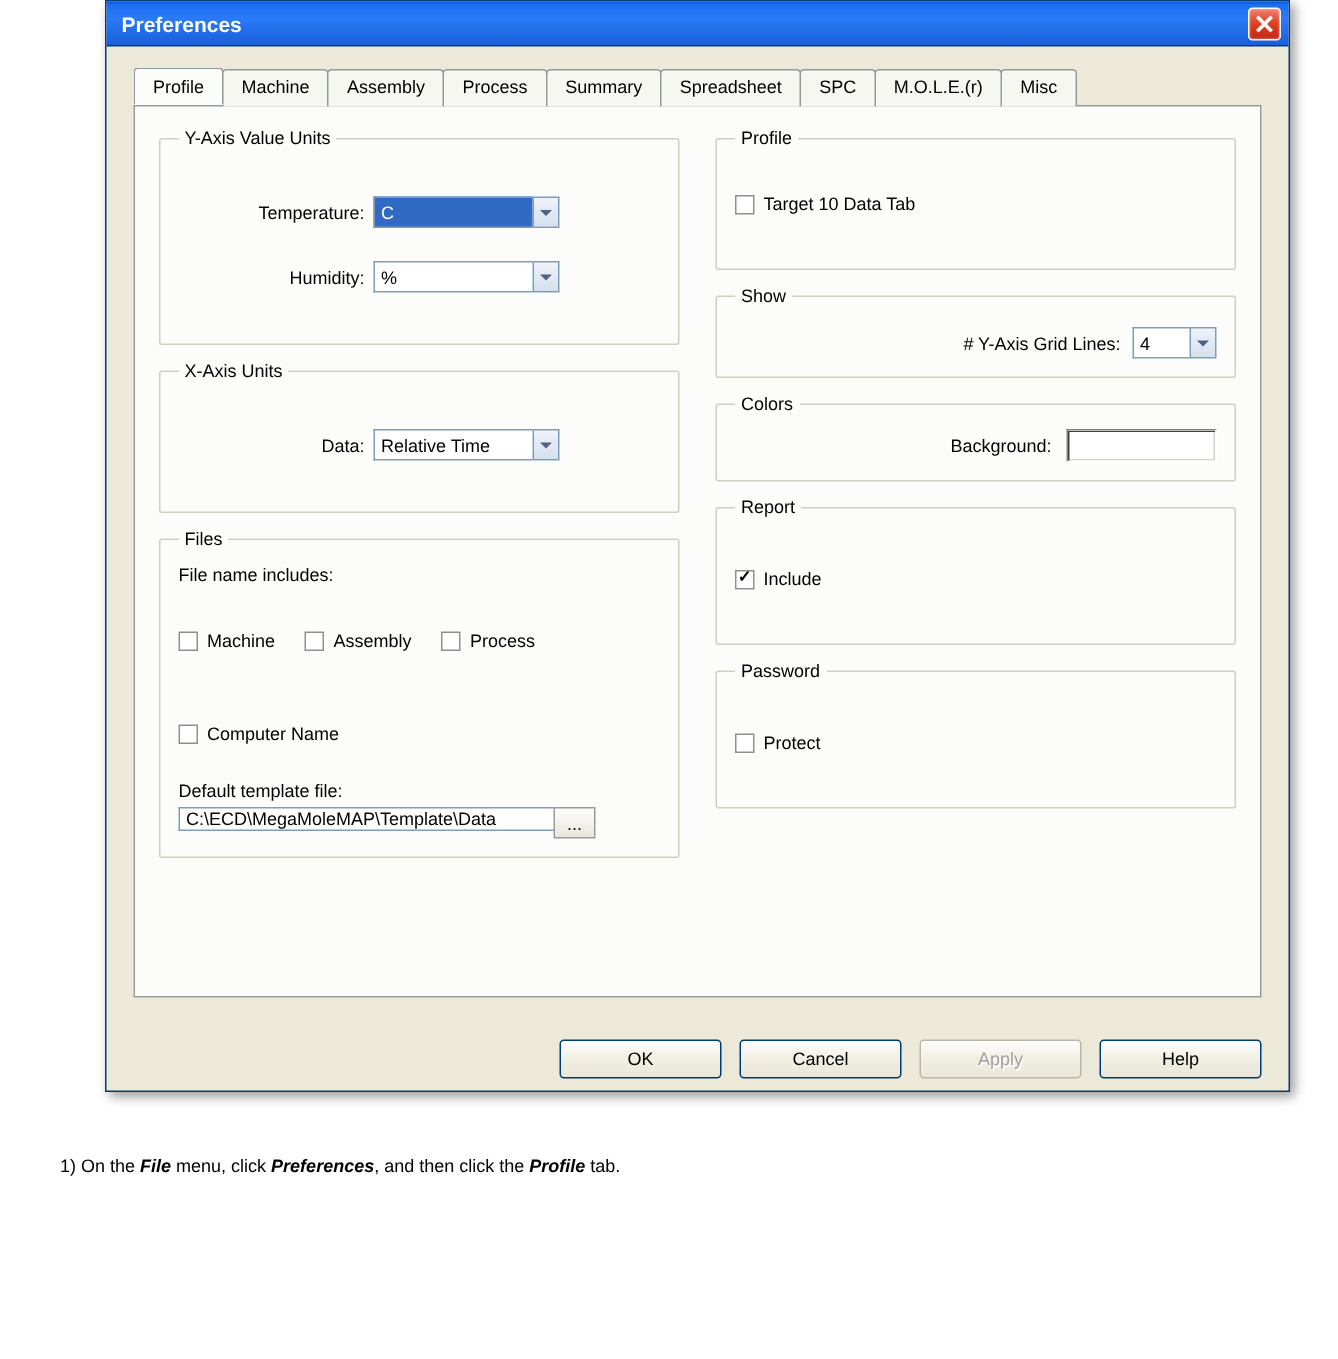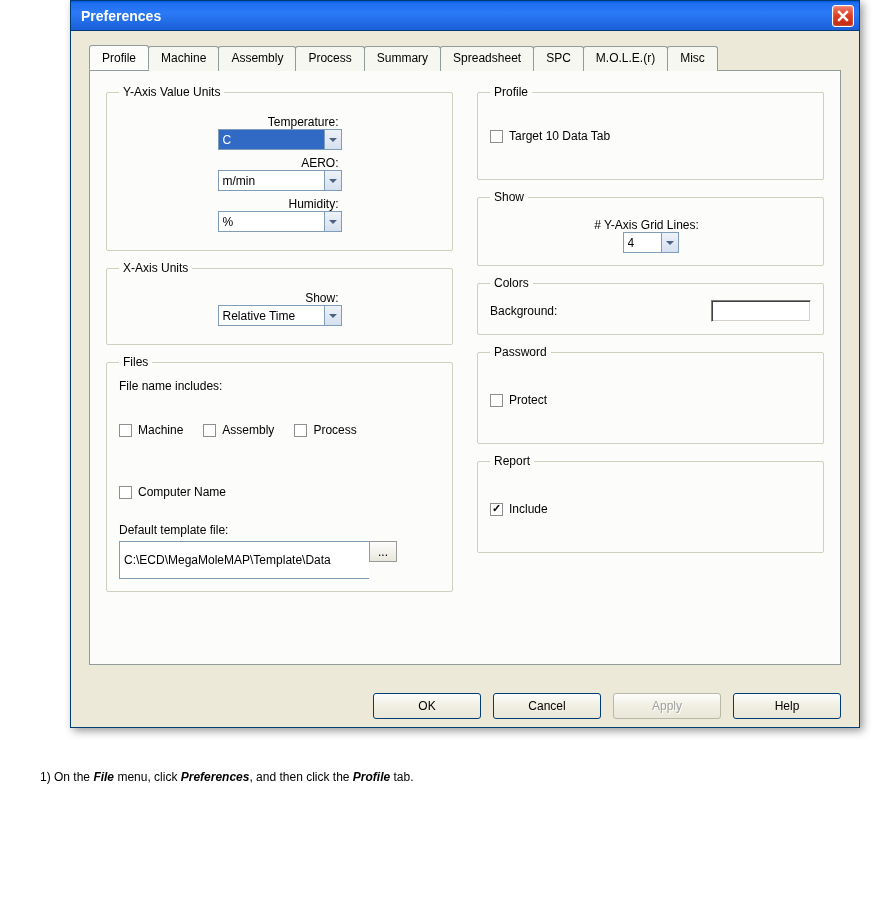--- a/index.html
+++ b/index.html
@@ -13,39 +13,39 @@
 .close-btn svg { width: 12px; height: 12px; }
 .content-area { padding: 14px 18px 18px 18px; }
 .tabs { display: flex; position: relative; z-index: 2; font-size: 12px; }
 .tab { padding: 4px 12px 4px 12px; border: 1px solid #919b9c; border-bottom: none; background: #f7f7f2; border-top-left-radius: 3px; border-top-right-radius: 3px; margin-right: -1px; cursor: pointer; position: relative; top: 1px;}
 .tab.active { background: #fcfcfa; border-bottom: 1px solid #fcfcfa; top: 0; padding-top: 5px; z-index: 5;}
 .tab-panel { border: 1px solid #919b9c; background: #fcfcfa; padding: 14px 16px 30px 16px; min-height: 595px; position: relative; }
 .two-col { display: flex; gap: 24px; }
 .col { flex: 1; }
 fieldset { border: 1px solid #d0d0bf; border-radius: 2px; margin: 0 0 10px 0; padding: 10px 12px 12px 12px; position: relative; }
 legend { font-size: 12px; padding: 0 4px; color: #000; }
-.row { display: flex; align-items: center; margin: 6px 0; flex-direction: column; }
+.row { display: flex; align-items: center; margin: 22px 0; }
 .lbl { font-size: 12px; text-align: right; width: 130px; padding-right: 6px; }
 .combo { display: flex; align-items: stretch; }
 .combo-input { font-size: 12px; border: 1px solid #7f9db9; border-right: none; padding: 2px 4px; height: 21px; background: #fff; width: 106px; }
 .combo-input.selected { background: #316ac5; color: #fff; }
 .combo-btn { width: 18px; height: 21px; border: 1px solid #7f9db9; background: linear-gradient(to bottom, #eef2f9, #d5e0ef); display: flex; align-items: center; justify-content: center; cursor: pointer; }
 .combo-btn::after { content: ""; border-left: 4px solid transparent; border-right: 4px solid transparent; border-top: 4px solid #4d6185; }
 .combo.narrow .combo-input { width: 38px; }
 .chk-row { display: flex; align-items: center; font-size: 12px; margin: 24px 0; }
 .chk { width: 13px; height: 13px; border: 1px solid #8e8f8f; background: #fff; margin-right: 6px; display: inline-flex; align-items: center; justify-content: center; cursor: pointer; }
 .chk.checked::after { content: "✓"; font-size: 11px; line-height: 11px; font-weight: bold; color: #000; position: relative; top: -1px;}
 .static-txt { font-size: 12px; }
-.grid-lines-row { display: flex; align-items: center; justify-content: flex-end; margin-top: 4px; flex-direction: column;}
+.grid-lines-row { display: flex; align-items: center; justify-content: flex-end; margin-top: 4px;}
 .grid-lines-row .static-txt { margin-right: 8px; }
-.color-row { display: flex; align-items: center; justify-content: space-between; }
+.color-row { display: flex; align-items: center; justify-content: flex-end; }
 .color-row .static-txt { margin-right: 10px; }
 .color-btn { width: 100px; height: 22px; border: 1px solid #808080; border-right-color: #fff; border-bottom-color: #fff; background: #fff; cursor: pointer; box-shadow: inset 1px 1px 0 #404040, inset -1px -1px 0 #d4d0c8;}
 .files-checks { display: flex; flex-wrap: wrap; gap: 0 20px; }
-.path-input { font-size: 12px; border: 1px solid #7f9db9; padding: 2px 4px; height: 38px; background: #fff; width: 250px; border-right: none;}
+.path-input { font-size: 12px; border: 1px solid #7f9db9; padding: 2px 4px; height: 16px; background: #fff; width: 250px; border-right: none;}
 .browse-btn { width: 28px; height: 21px; font-size: 12px; border: 1px solid #999; background: linear-gradient(to bottom, #fdfdfd, #e9e7dc); cursor: pointer; display: flex; align-items: center; justify-content: center; }
 .path-row { display: flex; margin-top: 4px; }
 .button-bar { display: flex; justify-content: flex-end; gap: 12px; padding: 10px 18px 8px 18px; }
 .dlg-btn { width: 108px; height: 26px; font-size: 12px; border: 1px solid #003c74; background: linear-gradient(to bottom, #fdfdfd 0%, #f1efe2 50%, #e9e7d8 100%); border-radius: 3px; cursor: pointer; display: flex; align-items: center; justify-content: center;}
 .dlg-btn.disabled { color: #a0a0a0; border-color: #b8b8a8; cursor: default; text-shadow: 1px 1px 0 #fff;}
 .doc-text { margin: 40px 0 0 8px; font-family: Arial, sans-serif; font-size: 19px; line-height: 1.5; }
 .section-num { font-weight: bold; }
 .doc-h { text-decoration: underline; font-weight: bold; margin-top: 22px; }
 .doc-step { margin: 4px 0 0 32px; font-size: 12px;}
 </style>
@@ -84,39 +84,32 @@
           <fieldset>
             <legend>Y-Axis Value Units</legend>
             <div class="row">
               <span class="lbl">Temperature:</span>
               <div class="combo">
                 <input class="combo-input selected" readonly="" value="C" style="">
                 <div class="combo-btn"></div>
               </div>
             </div>
             <div class="row">
-              <span class="lbl">AERO:</span>
-              <div class="combo">
-                <input class="combo-input" readonly="" value="m/min" style="">
-                <div class="combo-btn"></div>
-              </div>
-            </div>
-            <div class="row">
               <span class="lbl">Humidity:</span>
               <div class="combo">
                 <input class="combo-input" readonly="" value="%" style="">
                 <div class="combo-btn"></div>
               </div>
             </div>
           </fieldset>
 
           <fieldset>
             <legend>X-Axis Units</legend>
             <div class="row">
-              <span class="lbl">Show:</span>
+              <span class="lbl">Data:</span>
               <div class="combo">
                 <input class="combo-input" readonly="" value="Relative Time" style="">
                 <div class="combo-btn"></div>
               </div>
             </div>
           </fieldset>
 
           <fieldset>
             <legend>Files</legend>
             <div class="static-txt">File name includes:</div>
@@ -169,32 +162,32 @@
 
           <fieldset>
             <legend>Colors</legend>
             <div class="color-row">
               <span class="static-txt">Background:</span>
               <div class="color-btn" style="background:#ffffff"></div>
             </div>
           </fieldset>
 
           <fieldset>
+            <legend>Report</legend>
+            <div class="chk-row">
+                    <span class="chk checked"></span>
+                    <span>Include</span>
+                  </div>
+          </fieldset>
+
+          <fieldset>
             <legend>Password</legend>
             <div class="chk-row">
                     <span class="chk"></span>
                     <span>Protect</span>
-                  </div>
-          </fieldset>
-
-          <fieldset>
-            <legend>Report</legend>
-            <div class="chk-row">
-                    <span class="chk checked"></span>
-                    <span>Include</span>
                   </div>
           </fieldset>
 
         </div>
       </div>
     </div>
   </div>
 
   <div class="button-bar">
     <div class="dlg-btn">OK</div>

